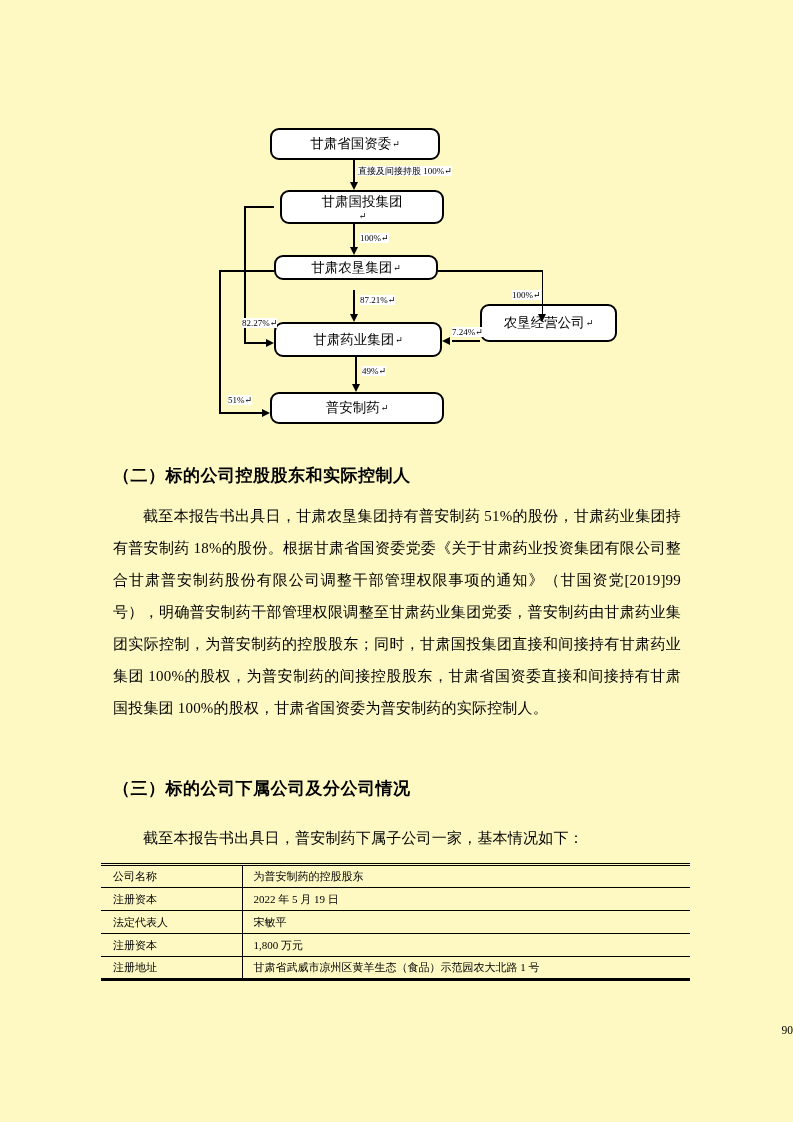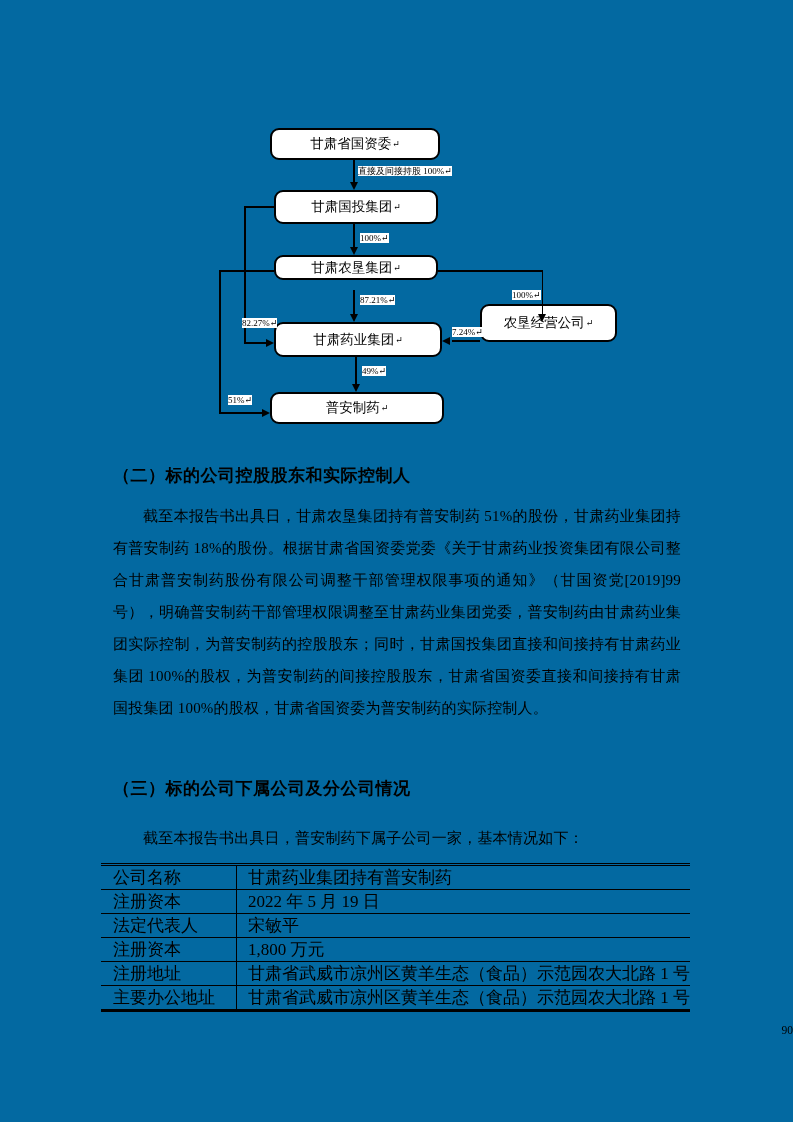--- a/index.html
+++ b/index.html
@@ -1,21 +1,21 @@
 <!DOCTYPE html>
 <html><head>
 <meta charset="utf-8">
 <style>
   * { margin:0; padding:0; box-sizing:border-box; }
   html,body { background:#ffffff; }
   .page {
     position:relative;
     width:793px; height:1122px;
     margin:0 auto;
-    background:#0369a1;
+    background:#fef9c3;
     font-family:"Liberation Serif","DejaVu Serif",serif;
     color:#000;
     overflow:hidden;
   }
   
   .node {
     position:absolute;
     border:2px solid #000;
     border-radius:9px;
     background:#fff;
@@ -56,21 +56,21 @@
     letter-spacing:0.2px;
   }
   
   .info-table {
     position:absolute;
     left:101px; top:863px;
     width:589px;
     border-collapse:collapse;
     border-top:3px double #000;
     border-bottom:3px solid #000;
-    font-size:17px;
+    font-size:11px;
   }
   .info-table td {
     height:23px;
     border-bottom:1px solid #000;
     vertical-align:middle;
     white-space:nowrap;
   }
   .info-table tr:last-child td { border-bottom:none; }
   .info-table td.lbl { width:141px; border-right:1px solid #000; padding-left:12px; }
   .info-table td.val { padding-left:11px; }
@@ -85,21 +85,21 @@
 <body>
 
 <div class="page">
 
   <div>
 
     <div class="node" style="left:270px; top:128px; width:170px; height:32px;">
       <span>甘肃省国资委</span>
         <span class="pmark">↵</span>
     </div>
-    <div class="node" style="left:274px; top:190px; width:164px; height:34px;">
+    <div class="node" style="left:280px; top:190px; width:164px; height:34px;flex-direction:column;">
       <span>甘肃国投集团</span>
         <span class="pmark">↵</span>
     </div>
     <div class="node" style="left:274px; top:255px; width:164px; height:25px;">
       <span>甘肃农垦集团</span>
         <span class="pmark">↵</span>
     </div>
     <div class="node" style="left:274px; top:322px; width:168px; height:35px;">
       <span>甘肃药业集团</span>
         <span class="pmark">↵</span>
@@ -157,40 +157,36 @@
   <div class="body-par" style="top:500px;">截至本报告书出具日，甘肃农垦集团持有普安制药 51%的股份，甘肃药业集团持有普安制药 18%的股份。根据甘肃省国资委党委《关于甘肃药业投资集团有限公司整合甘肃普安制药股份有限公司调整干部管理权限事项的通知》（甘国资党[2019]99 号），明确普安制药干部管理权限调整至甘肃药业集团党委，普安制药由甘肃药业集团实际控制，为普安制药的控股股东；同时，甘肃国投集团直接和间接持有甘肃药业集团 100%的股权，为普安制药的间接控股股东，甘肃省国资委直接和间接持有甘肃国投集团 100%的股权，甘肃省国资委为普安制药的实际控制人。</div>
 
   <div class="heading" style="top:777px;">（三）标的公司下属公司及分公司情况</div>
 
   <div class="body-par" style="top:822px;">截至本报告书出具日，普安制药下属子公司一家，基本情况如下：</div>
 
   <table class="info-table">
     <tbody>
       <tr>
         <td class="lbl">公司名称</td>
-        <td class="val">甘肃药业集团持有普安制药</td>
+        <td class="val">为普安制药的控股股东</td>
       </tr>
       <tr>
         <td class="lbl">注册资本</td>
         <td class="val">2022 年 5 月 19 日</td>
       </tr>
       <tr>
         <td class="lbl">法定代表人</td>
         <td class="val">宋敏平</td>
       </tr>
       <tr>
         <td class="lbl">注册资本</td>
         <td class="val">1,800 万元</td>
       </tr>
       <tr>
         <td class="lbl">注册地址</td>
         <td class="val">甘肃省武威市凉州区黄羊生态（食品）示范园农大北路 1 号</td>
       </tr>
-      <tr>
-        <td class="lbl">主要办公地址</td>
-        <td class="val">甘肃省武威市凉州区黄羊生态（食品）示范园农大北路 1 号</td>
-      </tr>
     </tbody>
   </table>
 
   <div class="page-number">90</div>
 
 </div>
 
 </body></html>

